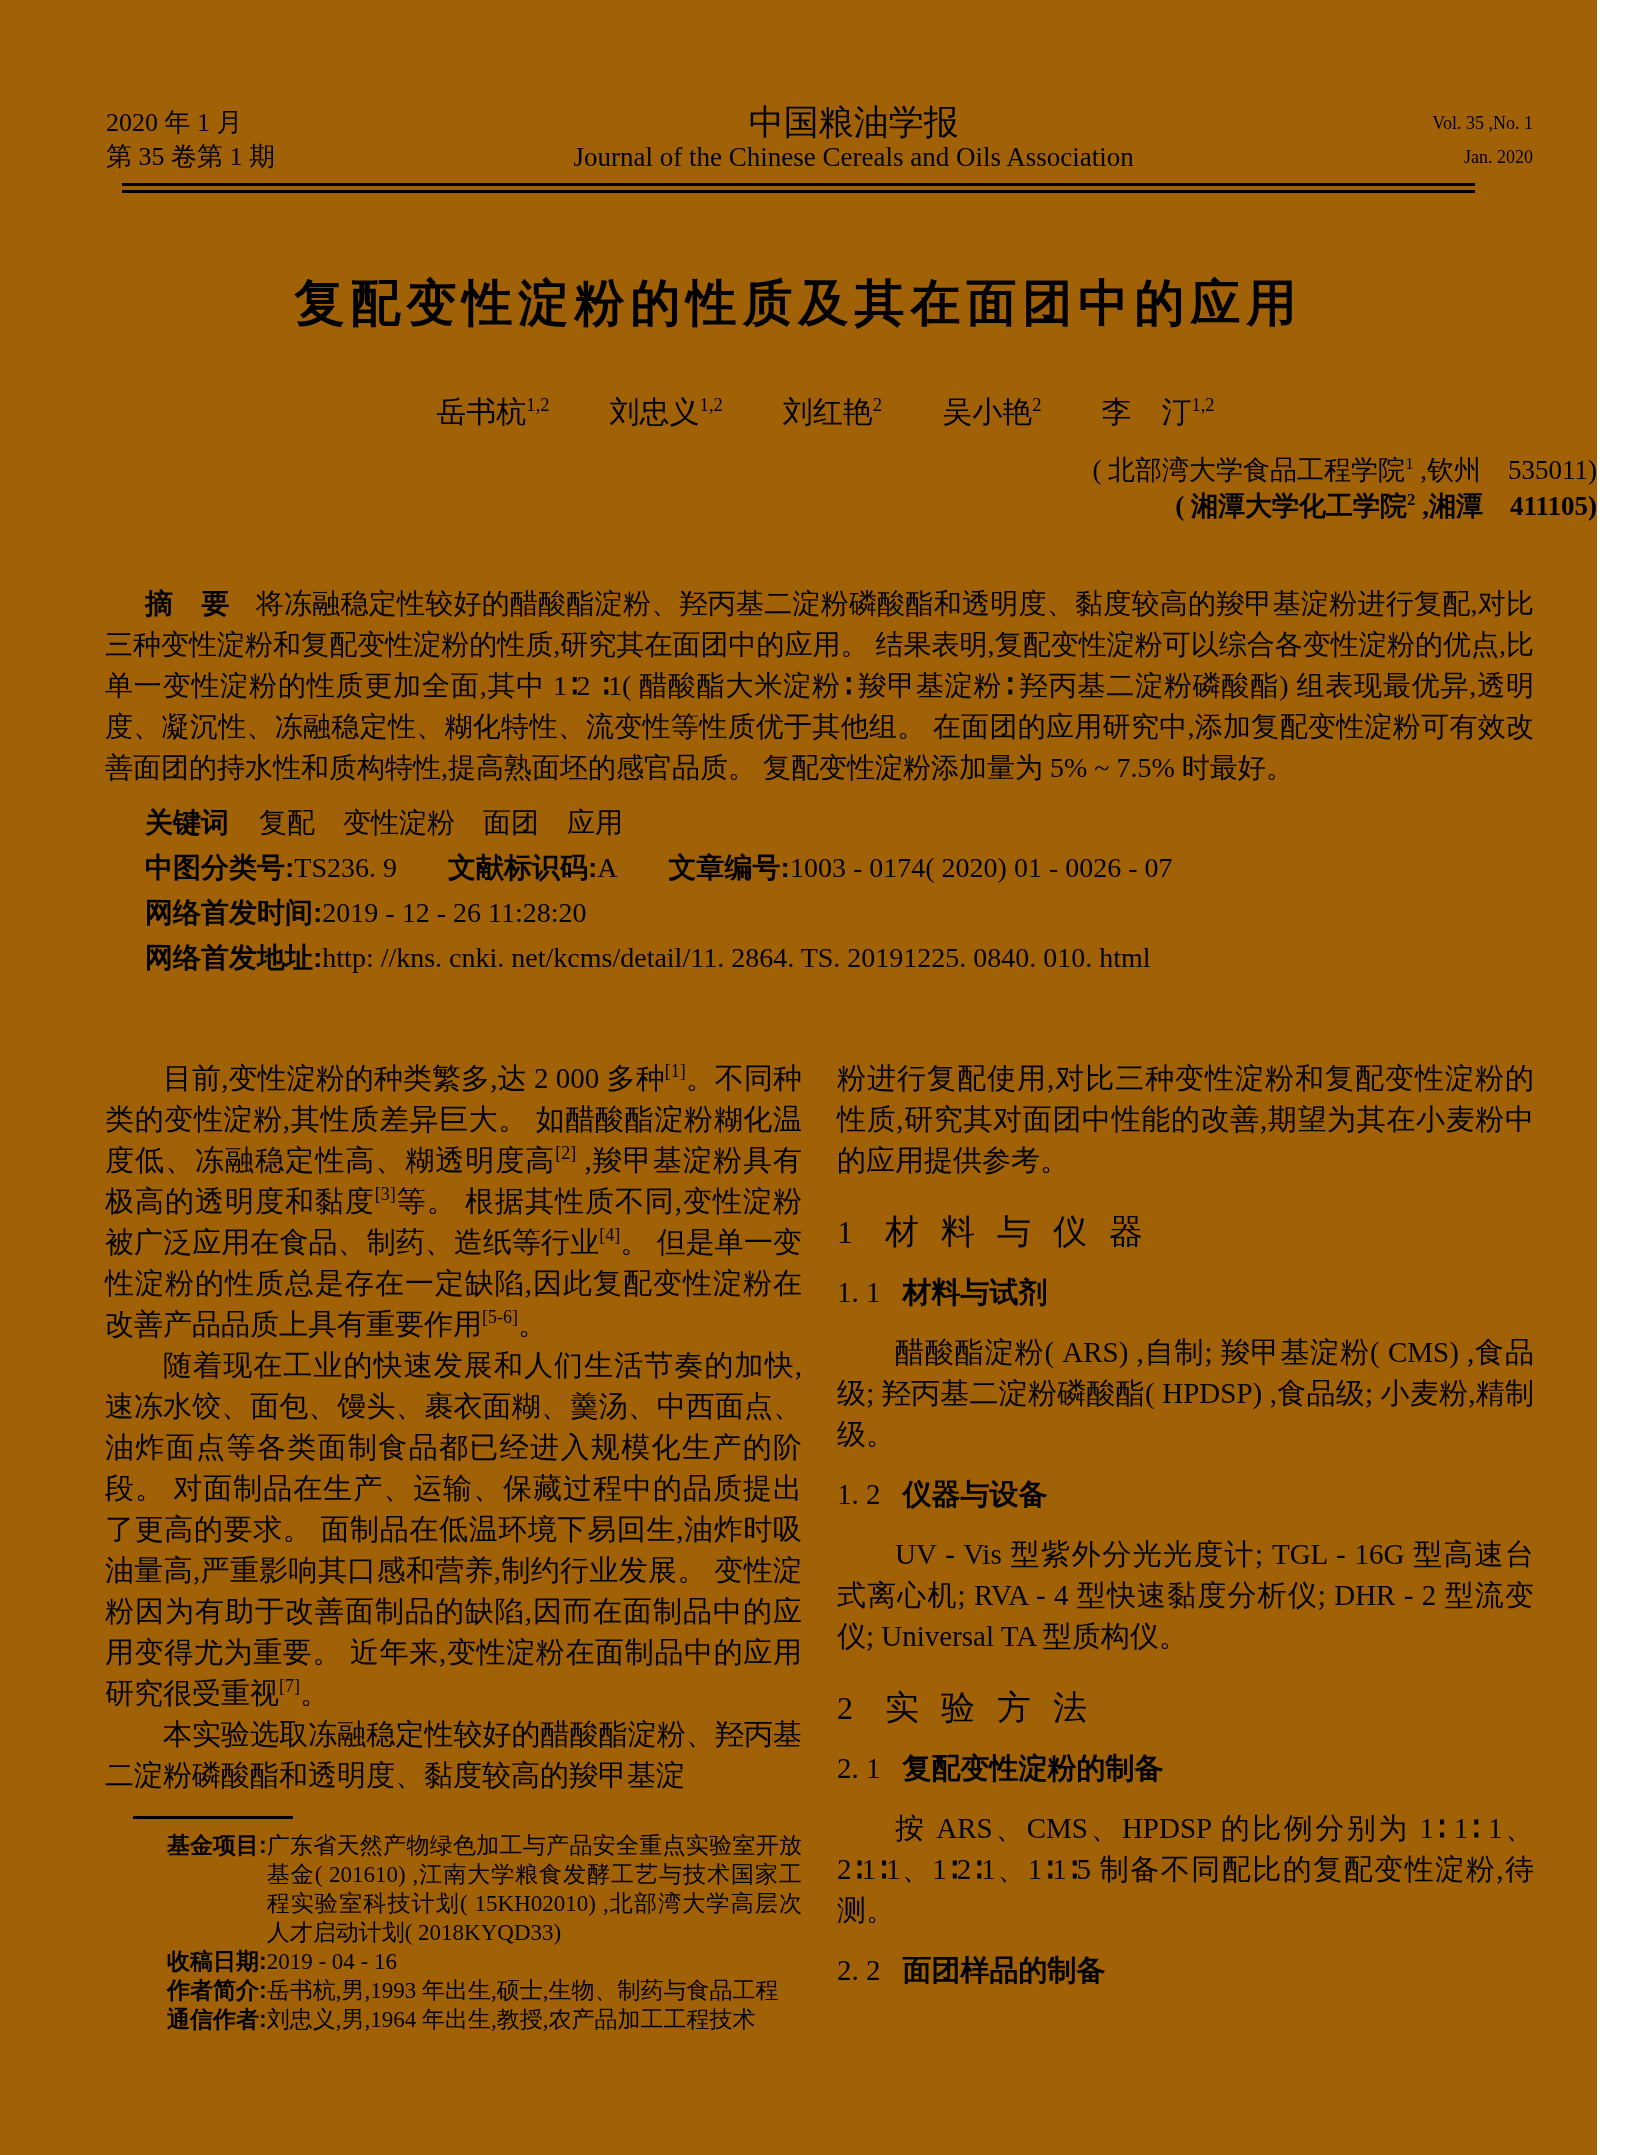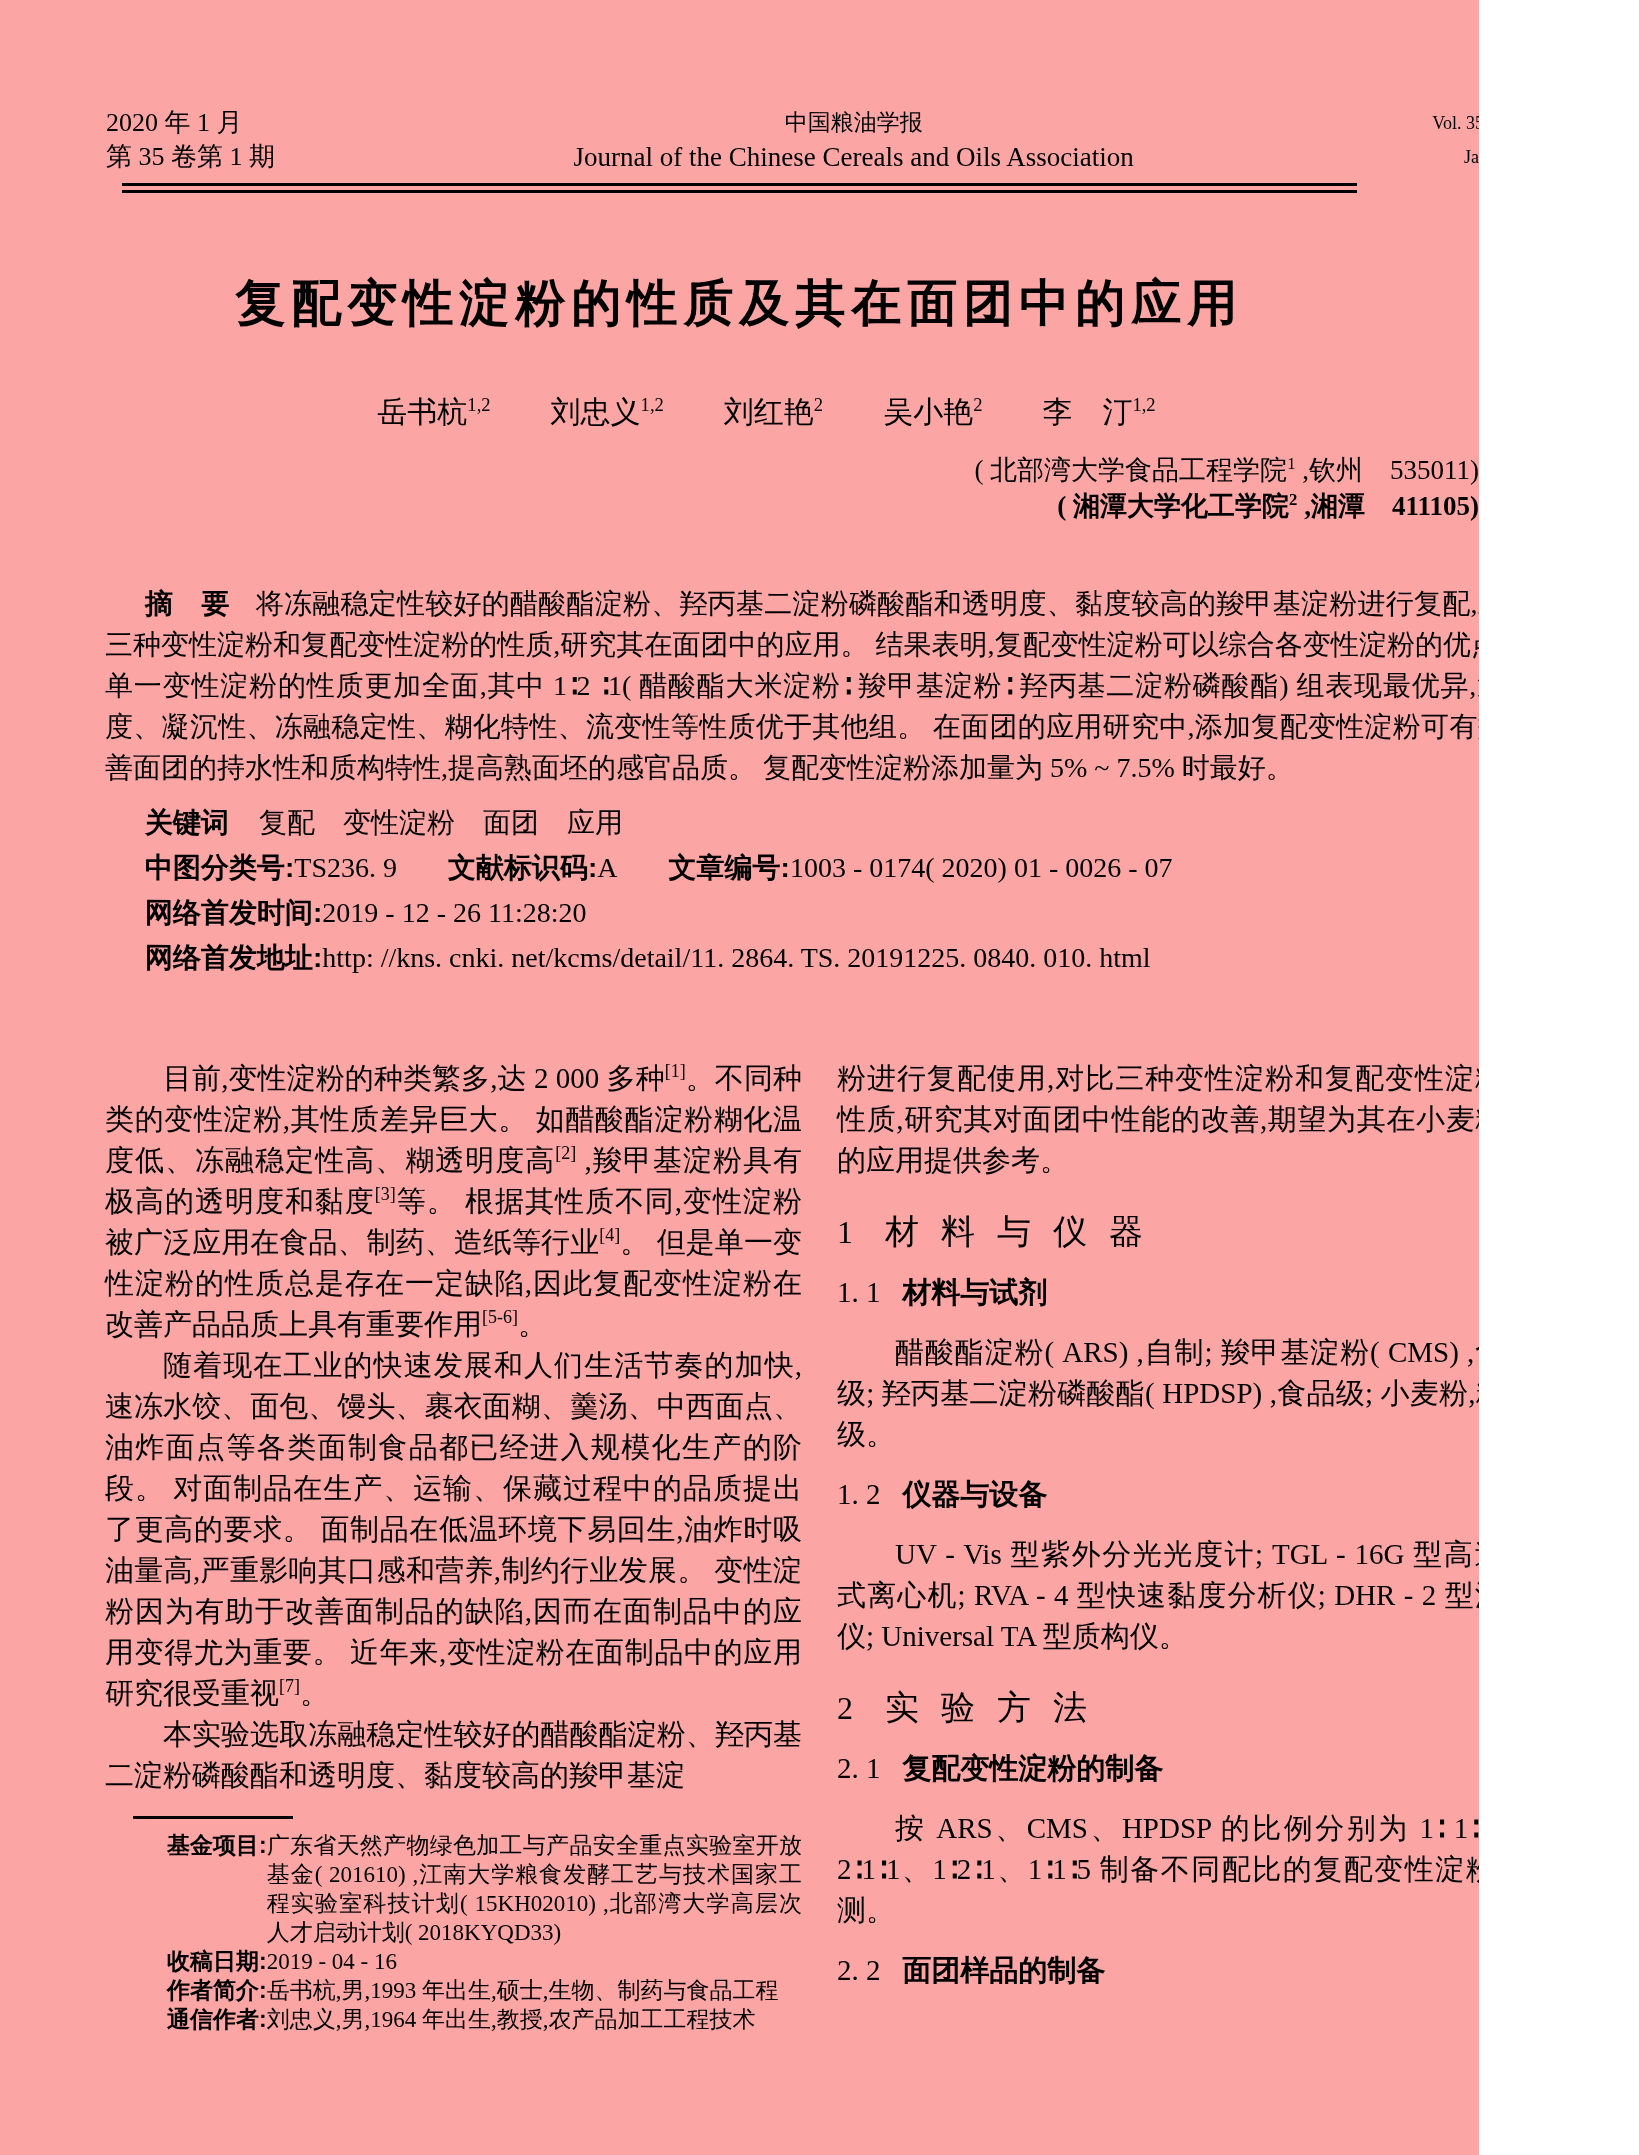--- a/index.html
+++ b/index.html
@@ -1,29 +1,29 @@
 <!DOCTYPE html>
 <html><head>
 <meta charset="utf-8">
 <title>Journal Page</title>
 <style>
   html,body { margin:0; padding:0; background:#ffffff; }
   .page {
-    position:relative; width:1479px; height:2155px; overflow:hidden;
-    background:#fca5a5; color:#000;
+    position:relative; width:1597px; height:2155px; overflow:hidden;
+    background:#a16207; color:#000;
     font-family:"Liberation Serif","DejaVu Serif",serif;
   }
   sup { font-size:0.62em; line-height:0; vertical-align:super; }
 
   
   .header { position:absolute; top:106px; left:106px; width:1427px;
             display:flex; justify-content:space-between; align-items:flex-start; }
   .h-left  { font-size:26px; line-height:34px; }
   .h-center{ text-align:center; }
-  .j-cn { font-size:23px; line-height:34px; }
+  .j-cn { font-size:35px; line-height:34px; }
   .j-en { font-size:27px; line-height:35px; }
   .h-right { font-size:18px; line-height:34px; text-align:right; }
   .double-rule { position:absolute; left:122px; right:122px; top:183px;
                  height:4px; border-top:3px solid #000; border-bottom:3px solid #000; }
 
   
   .paper-title { position:absolute; top:270px; left:0; width:100%; margin:0;
                  text-align:center; font-size:50px; font-weight:bold; letter-spacing:6px; }
   .authors { position:absolute; top:392px; left:0; width:100%;
              text-align:center; font-size:30px;padding-left:27px; }

